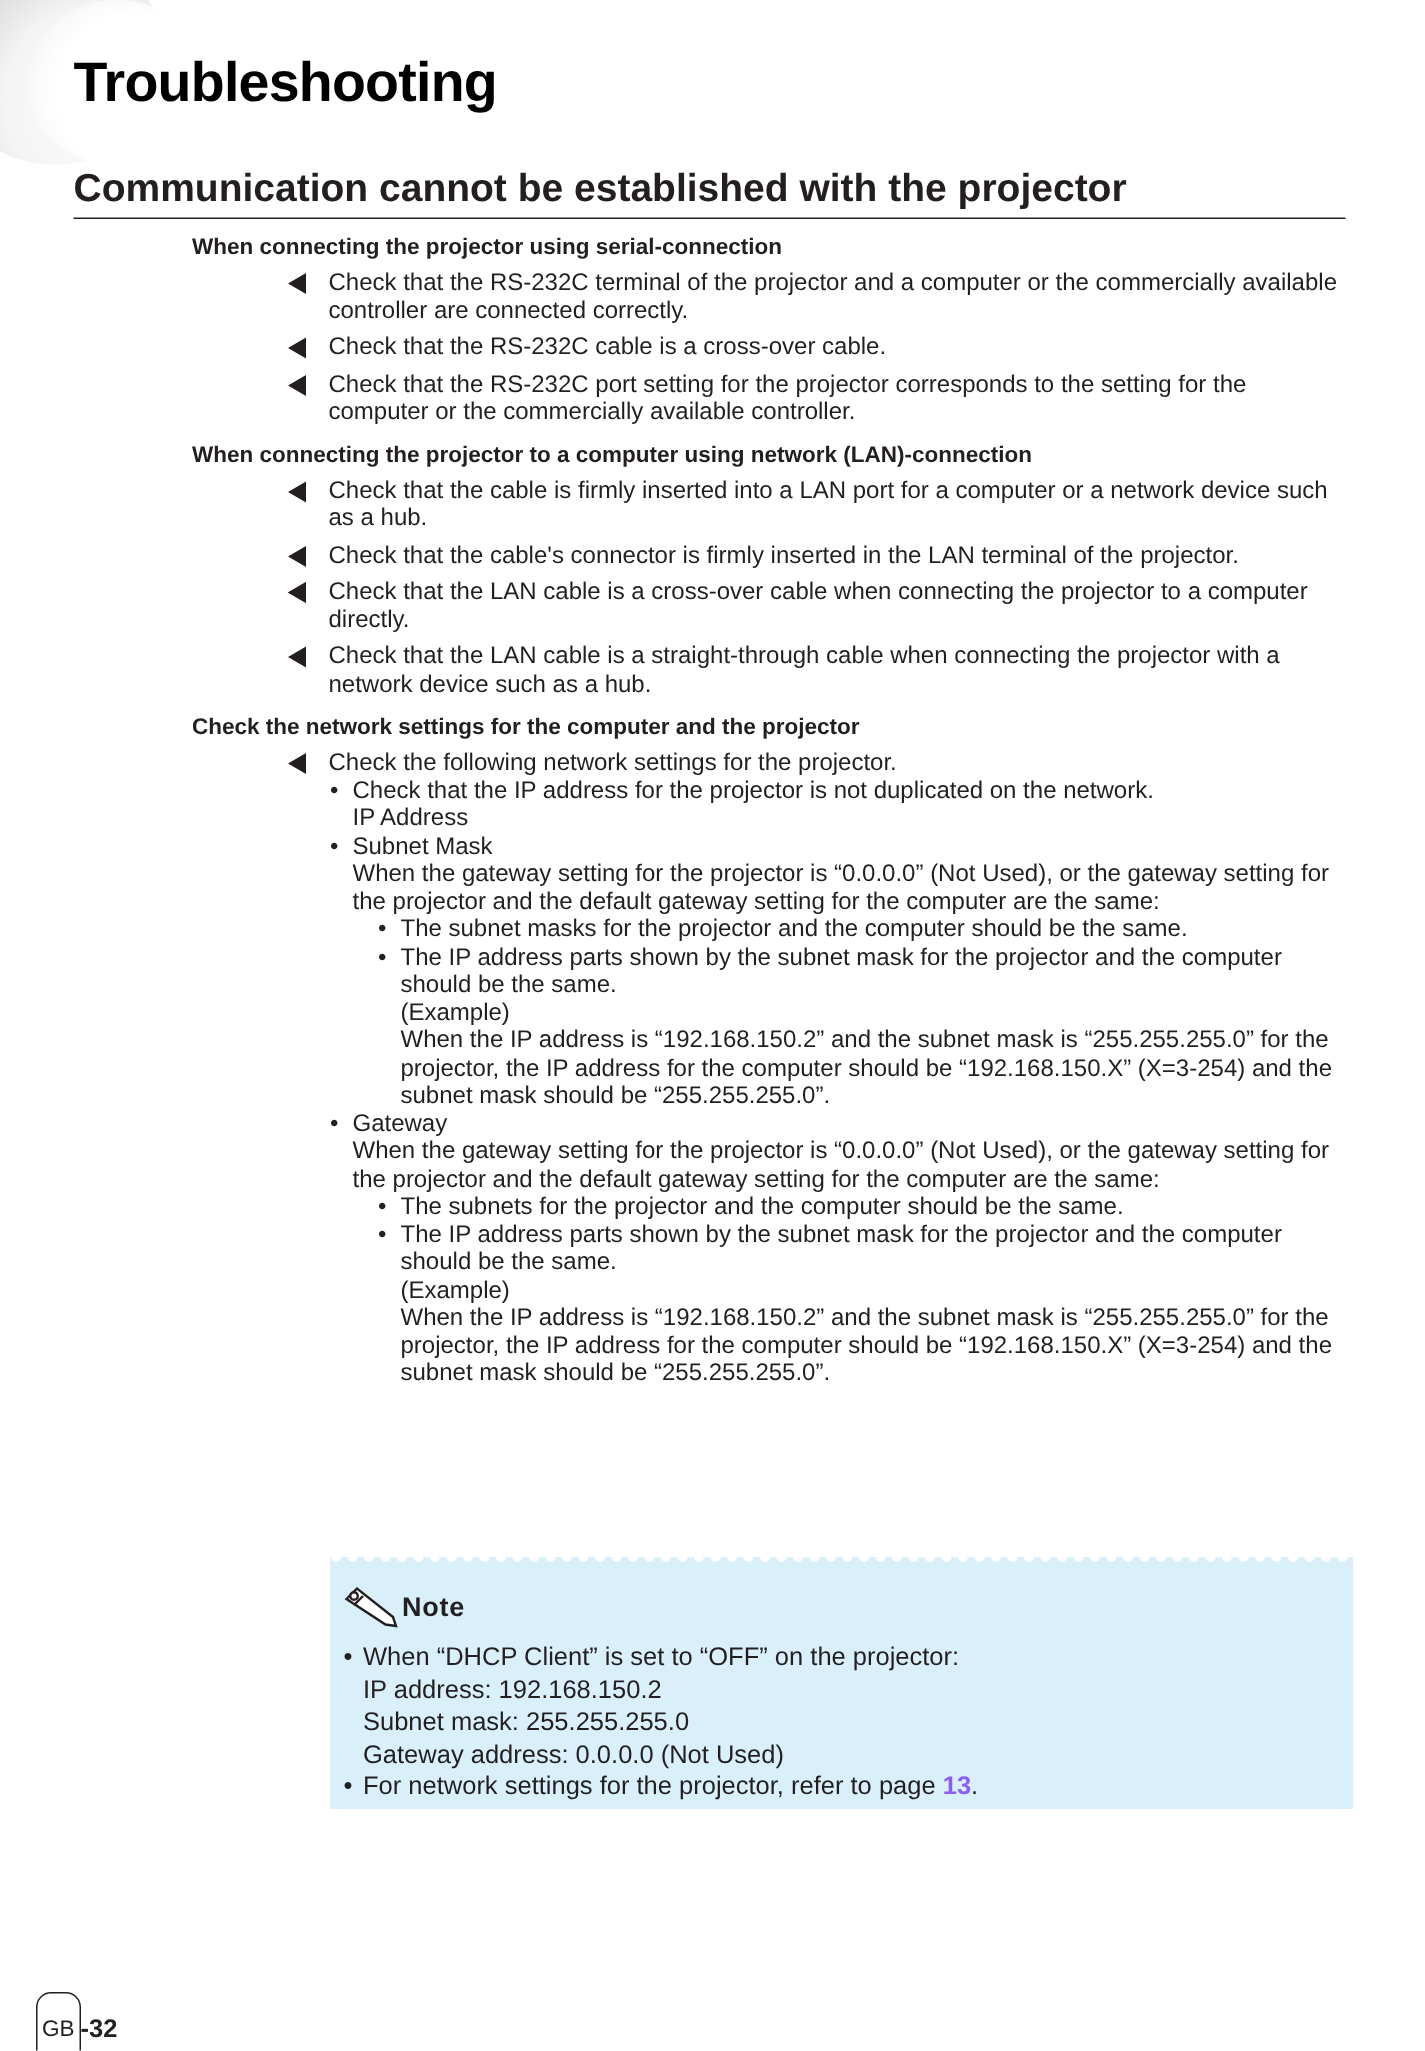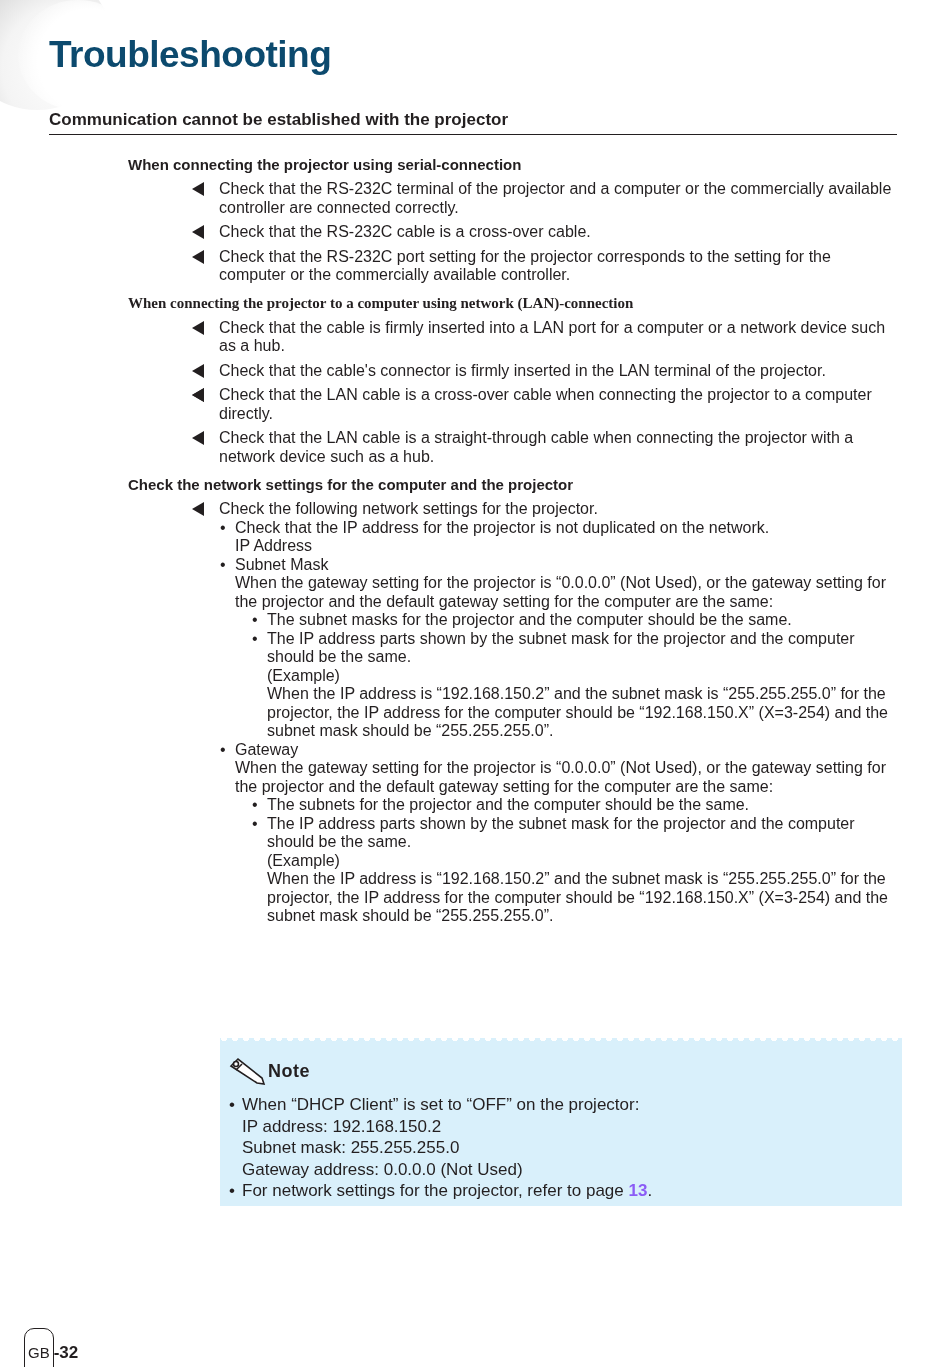--- a/index.html
+++ b/index.html
@@ -1,22 +1,22 @@
 <!DOCTYPE html>
 <html><head>
 <meta charset="utf-8">
 <style>
   html,body{margin:0;padding:0;background:#fff;}
   body{width:950px;height:1367px;position:relative;overflow:hidden;font-family:"Liberation Sans",sans-serif;color:#231f20;}
   .corner{position:absolute;left:-38px;top:-30px;width:150px;height:140px;border-radius:50%;
     background:radial-gradient(circle at 70% 70%, #ffffff 0%, #f4f4f4 45%, #d6d6d6 75%, #bdbdbd 100%);}
   .corner-mask{position:absolute;left:18px;top:0;width:120px;height:110px;border-radius:50%;
     background:radial-gradient(circle at 60% 55%, #ffffff 55%, rgba(255,255,255,0) 80%);}
-  .title{position:absolute;left:49px;top:34px;font-size:37px;font-weight:bold;color:#0c4a6e;letter-spacing:-0.5px;}
-  .section-title{position:absolute;left:49px;top:110px;width:848px;font-size:17px;font-weight:bold;color:#231f20;
+  .title{position:absolute;left:49px;top:34px;font-size:37px;font-weight:bold;color:#000000;letter-spacing:-0.5px;}
+  .section-title{position:absolute;left:49px;top:110px;width:848px;font-size:26px;font-weight:bold;color:#231f20;
     padding-bottom:4px;border-bottom:1.5px solid #231f20;}
   .content{position:absolute;left:128px;top:152px;width:770px;}
   .sub{font-size:15px;font-weight:bold;line-height:25px;margin:0 0 3px 0;}
   .sub.mt{margin-top:4px;}
   .item{position:relative;padding-left:91px;font-size:16px;line-height:18.5px;margin-bottom:6px;}
   .arrow{position:absolute;left:64px;top:2px;width:0;height:0;border-top:7px solid transparent;border-bottom:7px solid transparent;border-right:12px solid #231f20;}
   .b1{position:relative;padding-left:16px;margin-left:91px;font-size:16px;line-height:18.5px;}
   .b2{position:relative;padding-left:16px;margin-left:16px;font-size:16px;line-height:18.5px;}
   .dot{position:absolute;left:1px;top:0;}
   .note{position:absolute;left:220px;top:1038px;width:682px;height:168px;background:#d9f0fb;}
@@ -39,21 +39,21 @@
 
 <div class="title">Troubleshooting</div>
 <div class="section-title">Communication cannot be established with the projector</div>
 
 <div class="content">
   <div class="sub">When connecting the projector using serial-connection</div>
   <div class="item"><span class="arrow"></span><span>Check that the RS-232C terminal of the projector and a computer or the commercially available controller are connected correctly.</span></div>
   <div class="item"><span class="arrow"></span><span>Check that the RS-232C cable is a cross-over cable.</span></div>
   <div class="item"><span class="arrow"></span><span>Check that the RS-232C port setting for the projector corresponds to the setting for the computer or the commercially available controller.</span></div>
 
-  <div class="sub mt" style="width:720px;font-family:Liberation Serif, serif;">When connecting the projector to a computer using network (LAN)-connection</div>
+  <div class="sub mt" style="width:720px;">When connecting the projector to a computer using network (LAN)-connection</div>
   <div class="item"><span class="arrow"></span><span>Check that the cable is firmly inserted into a LAN port for a computer or a network device such as a hub.</span></div>
   <div class="item"><span class="arrow"></span><span>Check that the cable's connector is firmly inserted in the LAN terminal of the projector.</span></div>
   <div class="item"><span class="arrow"></span></div>
   <div class="item"><span class="arrow"></span><span>Check that the LAN cable is a cross-over cable when connecting the projector to a computer directly.</span></div>
   <div class="item"><span class="arrow"></span><span>Check that the LAN cable is a straight-through cable when connecting the projector with a network device such as a hub.</span></div>
 
   <div class="sub mt">Check the network settings for the computer and the projector</div>
   <div class="item" style="margin-bottom:0;"><span class="arrow"></span><span>Check the following network settings for the projector.</span></div>
 
   <div class="b1">

